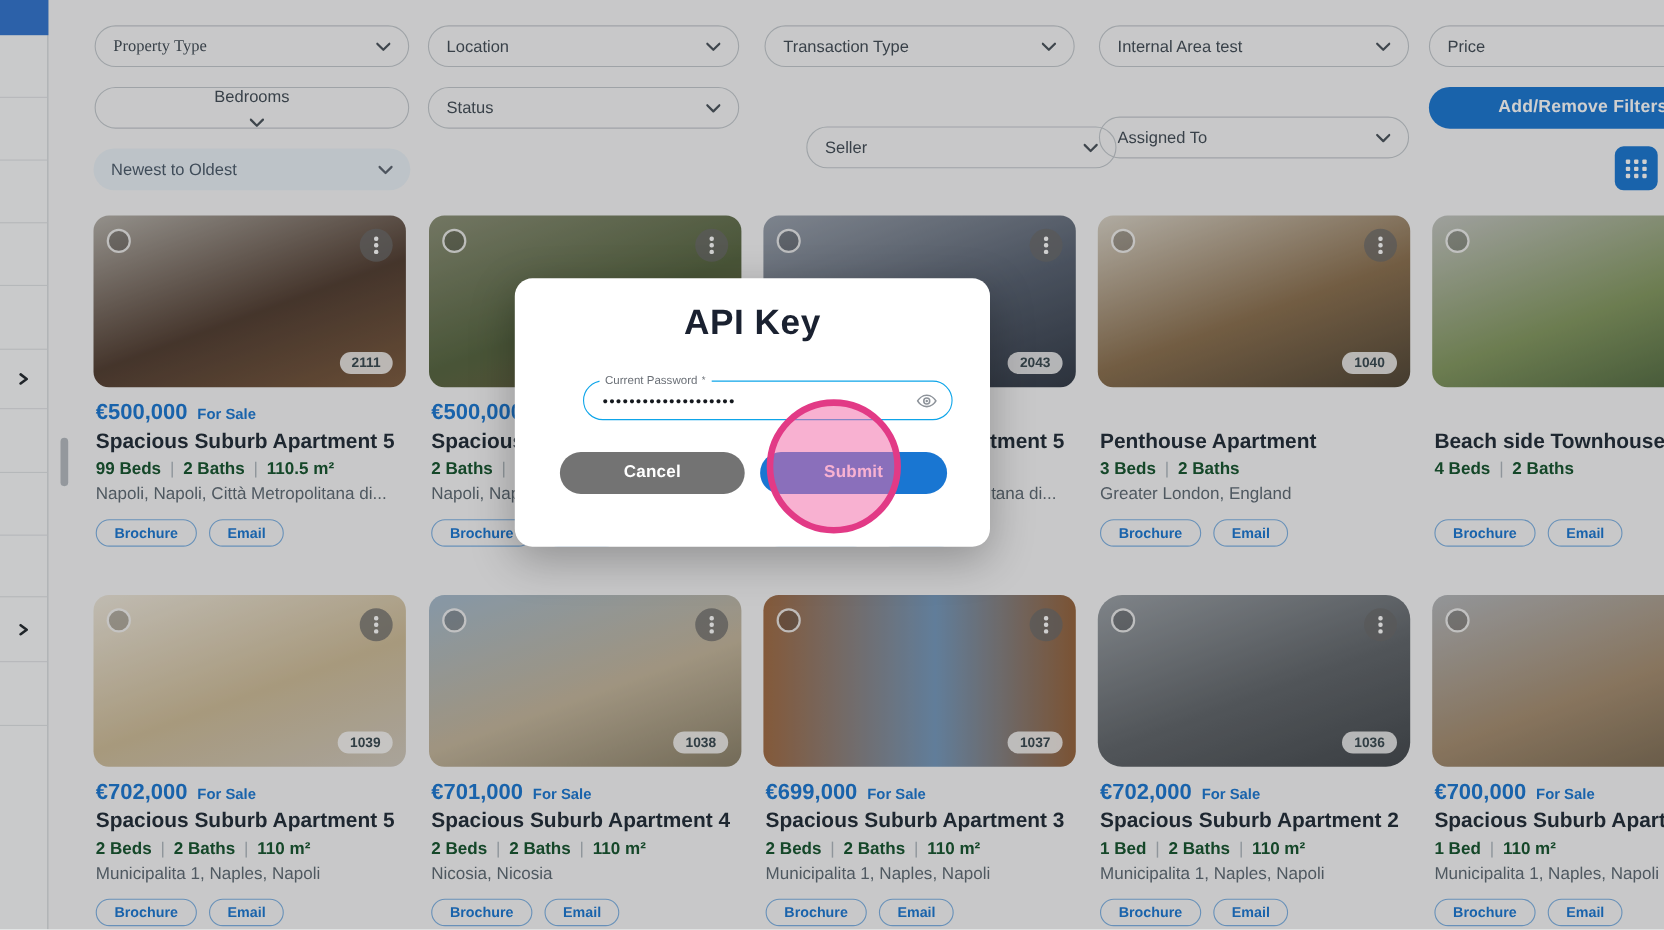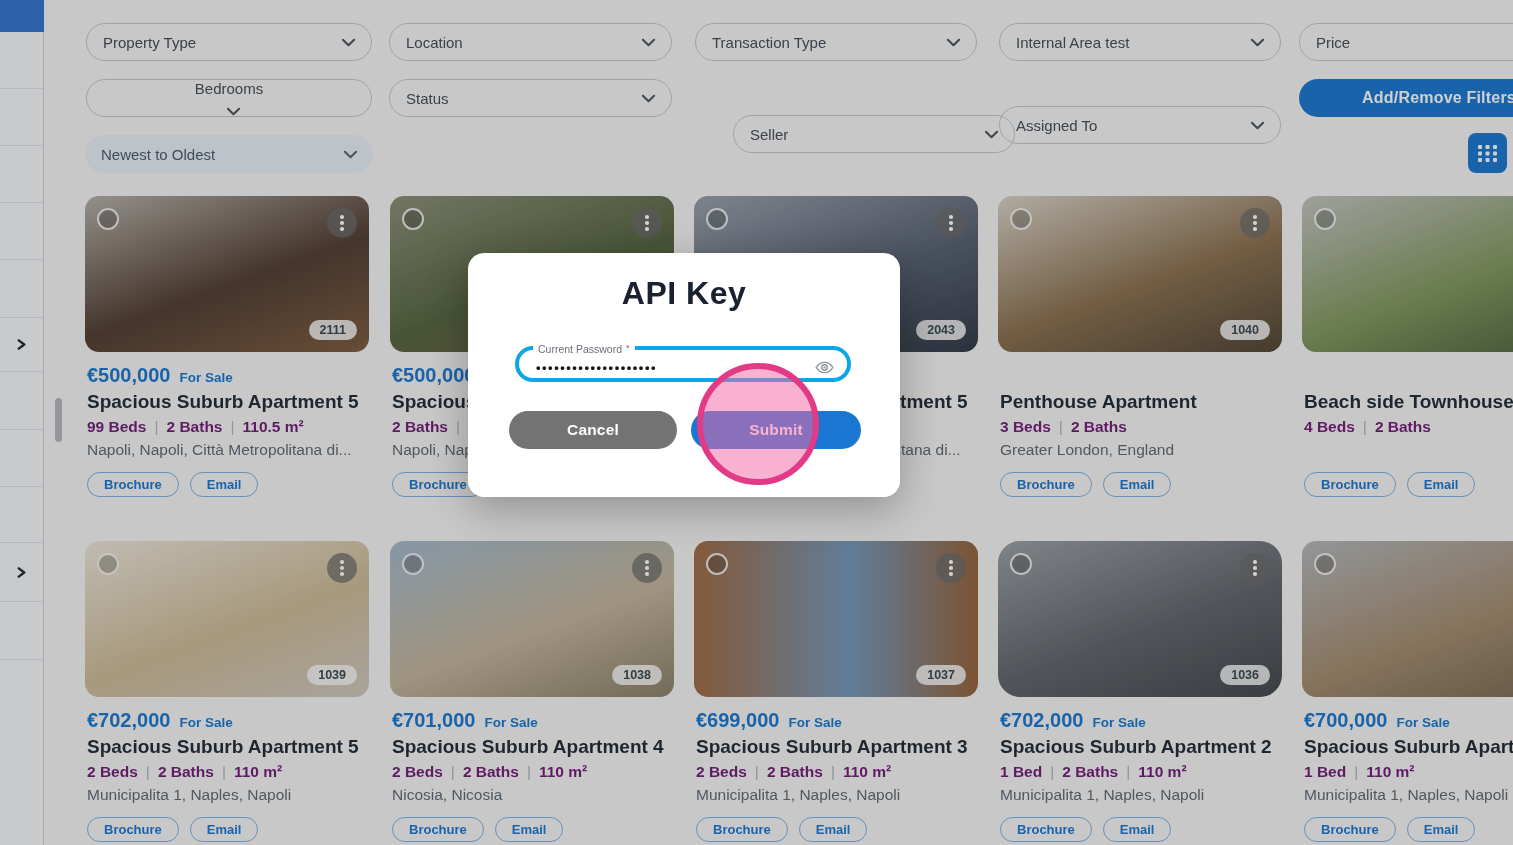--- a/index.html
+++ b/index.html
@@ -42,36 +42,36 @@
   .menu3 i { width:3.5px; height:3.5px; border-radius:50%; background:#fff; display:block;
     box-shadow:0 -6px 0 #fff, 0 6px 0 #fff; }
   .badge { position:absolute; right:12px; bottom:12px; background:rgba(250,250,250,.85);
     color:#37474f; font-size:12.5px; font-weight:bold; padding:3px 11px; border-radius:12px; }
   .price-line { position:absolute; left:2px; top:168px; height:24px; white-space:nowrap; }
   .price { color:#1976d2; font-size:20px; font-weight:bold; }
   .status { color:#1976d2; font-size:13.5px; font-weight:bold; margin-left:9px; }
   .title { position:absolute; left:2px; top:195px; font-size:19px; font-weight:bold;
     color:#1f2a36; white-space:nowrap; }
   .stats { position:absolute; left:2px; top:222px; font-size:15.5px; font-weight:bold;
-    color:#701a75; white-space:nowrap; }
+    color:#14532d; white-space:nowrap; }
   .stat + .stat::before { content:"|"; color:#aeb6bd; font-weight:normal; margin:0 8px; }
   .loc { position:absolute; left:2px; top:245px; font-size:15.5px; color:#5d6973; white-space:nowrap; }
   .card-btns { position:absolute; left:2px; top:276px; display:flex; gap:11px; }
   .btn-outline { border:1px solid rgba(25,118,210,.55); color:#1976d2; background:transparent;
     border-radius:15px; font-size:13px; font-weight:bold; font-family:inherit;
     padding:4px 16px; cursor:pointer; white-space:nowrap; }
 
   
   #backdrop { position:absolute; inset:0; background:rgba(30,30,30,.21); z-index:10; }
   #modal { position:absolute; left:468px; top:253px; width:432px; height:244px; background:#fff;
     border-radius:16px; z-index:20; box-shadow:0 12px 40px rgba(0,0,0,.28); }
   #modal-title { position:absolute; left:0; top:22px; width:100%; text-align:center;
     font-size:32px; font-weight:bold; color:#1a2130; letter-spacing:.5px; }
-  .field { position:absolute; left:47px; top:93px; width:336px; height:36px;
-    border:4px solid #0ea5e9; border-radius:18px; cursor:text; }
+  .field { position:absolute; left:62px; top:93px; width:336px; height:36px;
+    border:1px solid #0ea5e9; border-radius:18px; cursor:text; }
   .field-label { position:absolute; left:14px; top:-7px; background:#fff; padding:0 5px;
     font-size:10.5px; color:#6b7077; white-space:nowrap; }
   .field-label .req { font-size:9px; vertical-align:top; margin-left:4px; color:#6b7077; }
   .field-value { position:absolute; left:17px; top:10px; font-size:13px; font-weight:bold;
     letter-spacing:1.5px; color:#14181d; }
   .eye { position:absolute; right:13px; top:8px; width:19px; height:19px; cursor:pointer; }
   #cancel-btn { left:41px; top:158px; width:168px; height:38px; position:absolute;
     background:#737373; }
   #submit-btn { left:223px; top:158px; width:170px; height:38px; position:absolute; }
   #modal .btn-primary, #cancel-btn { font-size:15.5px; }
@@ -100,21 +100,21 @@
     <div class="sb-row" style="top: 543px; height: 59px;">
       <svg class="sb-chev" viewBox="0 0 10 12">
         <polyline points="2,1.5 8,6 2,10.5" fill="none" stroke="#22282e" stroke-width="2.6" stroke-linecap="round" stroke-linejoin="round"></polyline>
       </svg>
     </div>
     <div class="sb-row" style="top: 602px; height: 58px;"></div>
   </div>
 <div id="scroll-thumb"></div>
 
 <div id="filters">
-    <div class="pill" style="left: 86px; top: 23px; width: 286px;">
+    <div class="pill" style="left: 86px; top: 23px; width: 286px; font-family: Liberation Serif, serif;">
       <span class="lbl">Property Type</span>
       <svg class="chev" viewBox="0 0 14 9">
         <polyline points="1,1.5 7,7.5 13,1.5" fill="none" stroke="#49525a" stroke-width="2.2" stroke-linecap="round" stroke-linejoin="round"></polyline>
       </svg>
     </div>
     <div class="pill" style="left: 389px; top: 23px; width: 283px;">
       <span class="lbl">Location</span>
       <svg class="chev" viewBox="0 0 14 9">
         <polyline points="1,1.5 7,7.5 13,1.5" fill="none" stroke="#49525a" stroke-width="2.2" stroke-linecap="round" stroke-linejoin="round"></polyline>
       </svg>

